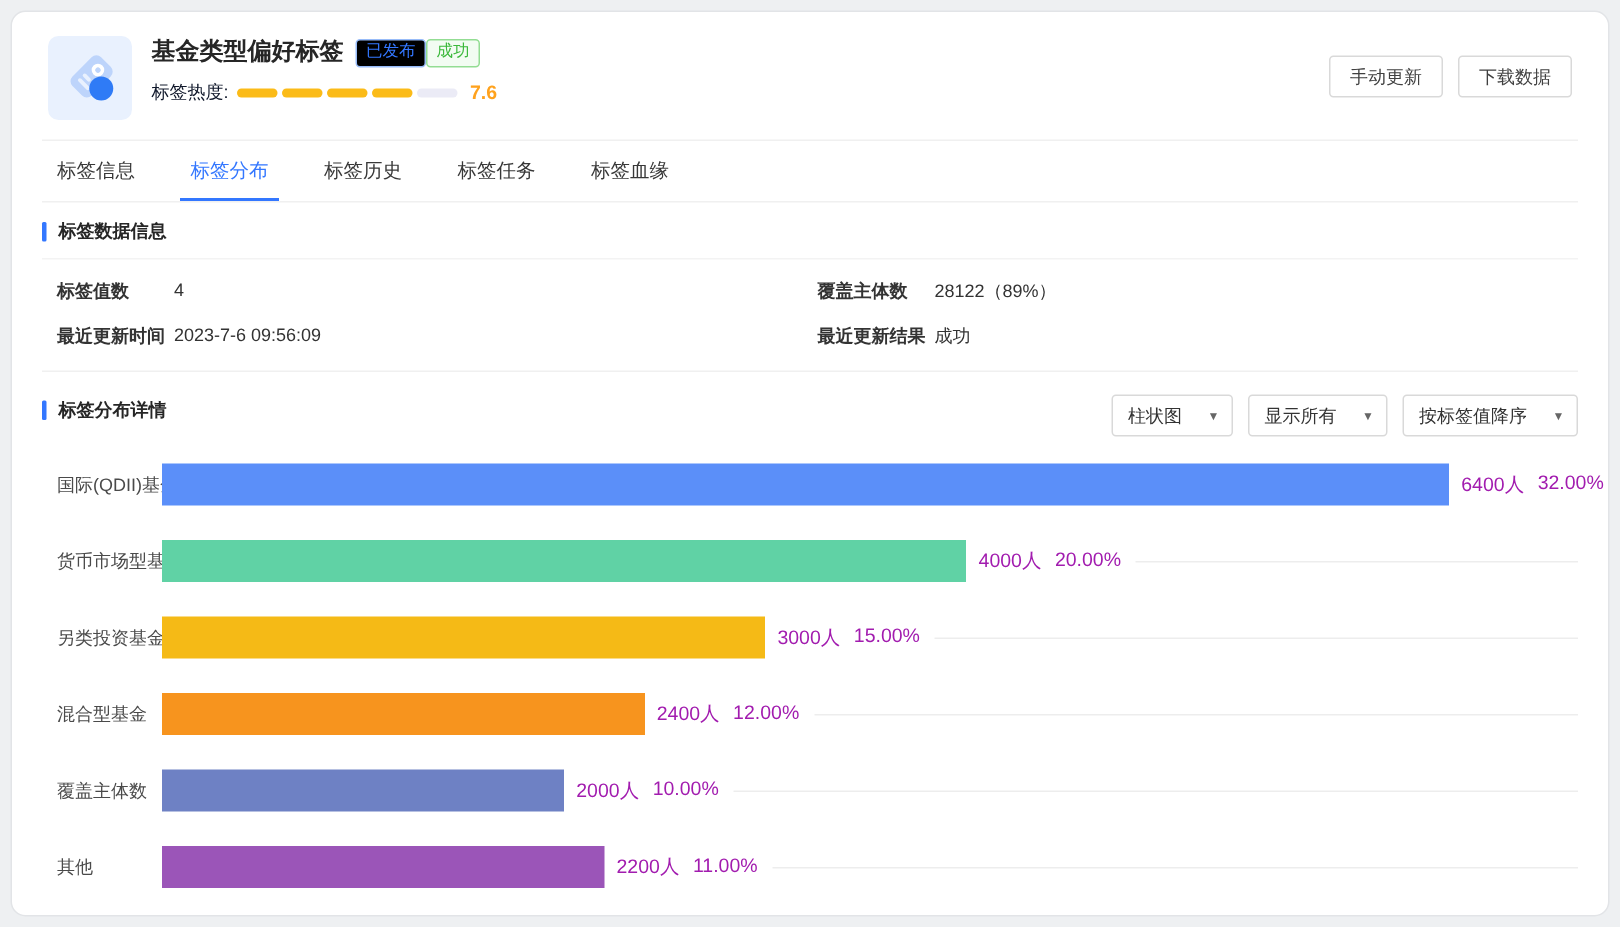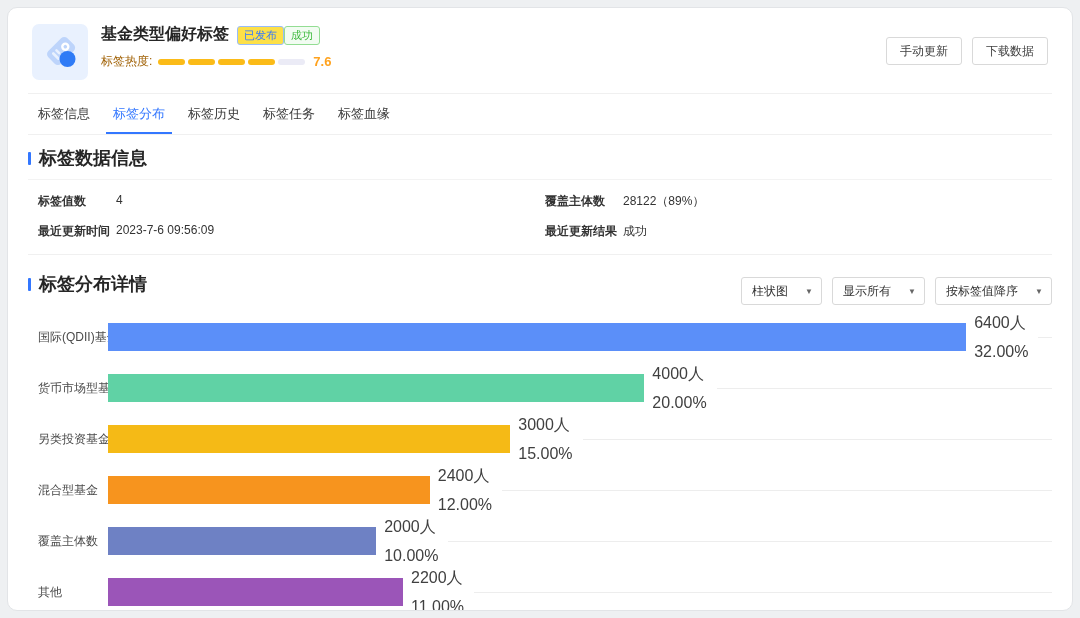--- a/index.html
+++ b/index.html
@@ -19,55 +19,55 @@
   }
 
   
   .header { display: flex; align-items: flex-start; padding: 16px 4px 13px 4px; }
   .tile {
     width: 56px; height: 56px; border-radius: 7px;
     background: #e9f1fe; flex-shrink: 0;
     display: flex; align-items: center; justify-content: center;
   }
   .hinfo { margin-left: 13px; }
-  .trow { display: flex; align-items: center; gap: 8px; }
+  .trow { display: flex; align-items: center; gap: 8px; font-family: Liberation Mono, monospace; }
   .title { font-size: 16px; font-weight: bold; color: #262626; }
   .badge {
     font-size: 11px; line-height: 1; padding: 3px 6px; border-radius: 3px;
     border: 1px solid; display: inline-block;
   }
-  .badge-blue  { color: #3377ff; border-color: #98bcf9; background: #fde047; }
+  .badge-blue  { color: #3377ff; border-color: #98bcf9; background: #000000; }
   .badge-green { color: #3cb93c; border-color: #93dd93; background: #f2fcf2; }
   .heat { display: flex; align-items: center; margin-top: 8px; }
-  .heat-label { font-size: 12px; color: #a16207; margin-right: 6px; }
+  .heat-label { font-size: 12px; color: #0f172a; margin-right: 6px; }
   .heat-track { display: inline-flex; gap: 3px; align-items: center; }
   .heat-seg { width: 27px; height: 6px; border-radius: 3px; background: #ebebf6; }
   .heat-seg.filled { background: #fbbb18; }
   .heat-value { font-size: 13px; font-weight: bold; color: #ffa21d; margin-left: 8px; }
   .meta { margin-top: 9px; font-size: 12px; color: #666; }
   .meta .sep { color: #d9d9d9; margin: 0 8px; }
   .actions { margin-left: auto; margin-top: 13px; display: flex; gap: 10px; }
   .btn {
     background: #fff; border: 1px solid #d9d9d9; border-radius: 3px;
     font-size: 12px; color: #404040; padding: 7px 13px; cursor: pointer;
     font-family: inherit; line-height: 1;
   }
 
   
-  .tabs { display: flex; gap: 9px; border-top: 1px solid #f0f0f0; border-bottom: 1px solid #f0f0f0; padding: 0 3px; }
+  .tabs { display: flex; gap: 23px; border-top: 1px solid #f0f0f0; border-bottom: 1px solid #f0f0f0; padding: 0 3px; }
   .tab {
     font-size: 13px; color: #383838; padding: 11px 7px 9px 7px;
     border-bottom: 2px solid transparent; cursor: pointer; white-space: nowrap;
   }
   .tab.active { color: #3377ff; font-weight: normal; border-bottom-color: #3377ff; }
 
   
   .sec-title-row { display: flex; align-items: center; gap: 8px; padding: 11px 0 9px 0; }
   .accent { width: 3px; height: 13px; background: #3377ff; border-radius: 1px; display: inline-block; }
-  .sec-title { font-size: 18px; font-weight: bold; color: #262626; }
+  .sec-title { font-size: 12px; font-weight: bold; color: #262626; }
   .sub-divider { border-bottom: 1px solid #f3f3f3; }
   .fields {
     display: grid; grid-template-columns: 1fr 1fr;
     row-gap: 13px; padding: 13px 0 14px 10px;
   }
   .field { display: flex; font-size: 12px; color: #333; }
   .field .flabel { flex: 0 0 78px; font-weight: bold; color: #333; }
   .section-divider { border-top: 1px solid #f0f0f0; }
 
   .sec2-head { display: flex; align-items: flex-end; justify-content: space-between; padding: 6px 0; }
@@ -78,21 +78,21 @@
     font-size: 12px; color: #333; padding: 0 33px 0 10px; cursor: pointer; white-space: nowrap;
   }
   .select .caret { position: absolute; right: 8px; font-size: 8px; color: #666; }
 
   
   .chart { margin-top: 12px; padding-left: 10px; }
   .chart-row { display: flex; align-items: center; height: 28px; margin-bottom: 23px; }
   .cat { flex: 0 0 70px; font-size: 12px; color: #4a4a4a; white-space: nowrap; overflow: hidden; }
   .plot { flex: 1; display: flex; align-items: center; min-width: 0; }
   .bar { height: 28px; flex-shrink: 0; }
-  .val { margin-left: 8px; font-size: 16px; color: #404040; white-space: nowrap; display: flex; gap: 9px; flex-shrink: 0; flex-direction: column; }
+  .val { margin-left: 8px; font-size: 13px; color: #a21caf; white-space: nowrap; display: flex; gap: 9px; flex-shrink: 0; }
   .leader { flex: 1; height: 1px; background: #ededed; margin-left: 10px; }
 </style>
 </head>
 <body>
 
 <div class="page">
   <div class="card">
 
     <div class="header">
       <div class="tile">

